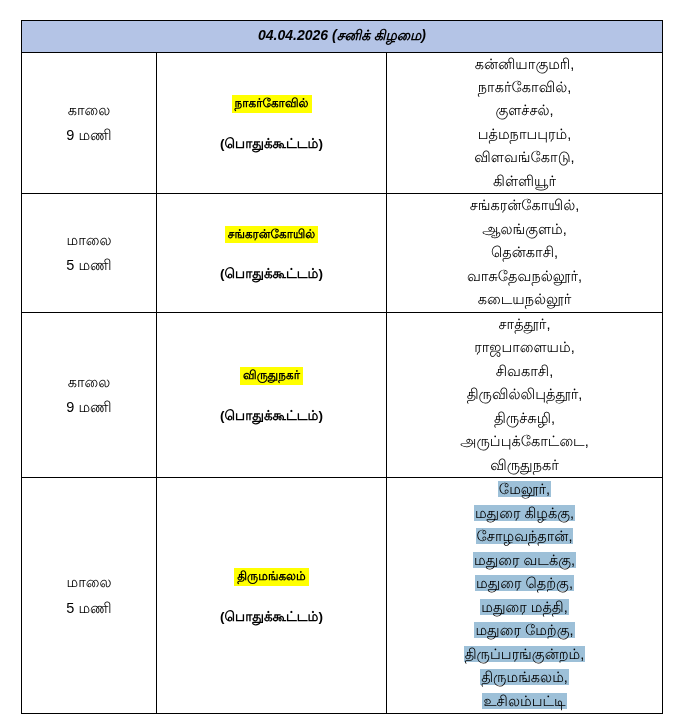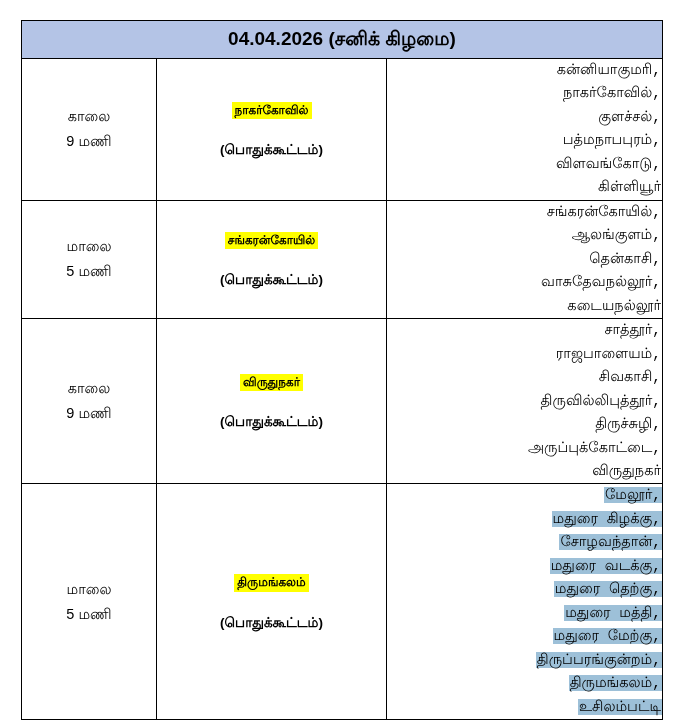--- a/index.html
+++ b/index.html
@@ -35,25 +35,26 @@
   }
   .col-time   { width: 135px; }
   .col-place  { width: 230px; }
   .col-areas  { width: 276px; }
 
   
   tr.date-row td {
     background: #b4c4e6;
     text-align: center;
     font-weight: bold;
-    font-size: 19px;
+    font-size: 14px;
     padding: 6px 0 7px 0;
     line-height: 1.25;
     border-left: 1px solid #000000;
     border-right: 1px solid #000000;
+    font-style: italic;
   }
 
   
   .time-cell {
     text-align: center;
     font-size: 14.5px;
     line-height: 1.75;
     padding: 10px 4px;
   }
   .time-cell .t-line { display: block; text-align: center; }
@@ -74,25 +75,24 @@
   .place-sub {
     display: block;
     font-weight: bold;
     font-size: 13.5px;
     margin-top: 22px;
     line-height: 1.3;
   }
 
   
   .areas-cell {
-    text-align: right;
+    text-align: center;
     font-size: 14.5px;
     line-height: 1.62;
     padding: 9px 8px;
-    font-family: Liberation Mono, monospace;
   }
   .areas-cell .area-line { display: block; }
   .areas-cell .area-line .area-txt {
     display: inline;
     padding: 0 1px;
   }
   .areas-cell.selected .area-line .area-txt {
     background: #9dc0d8;
   }
 </style>

